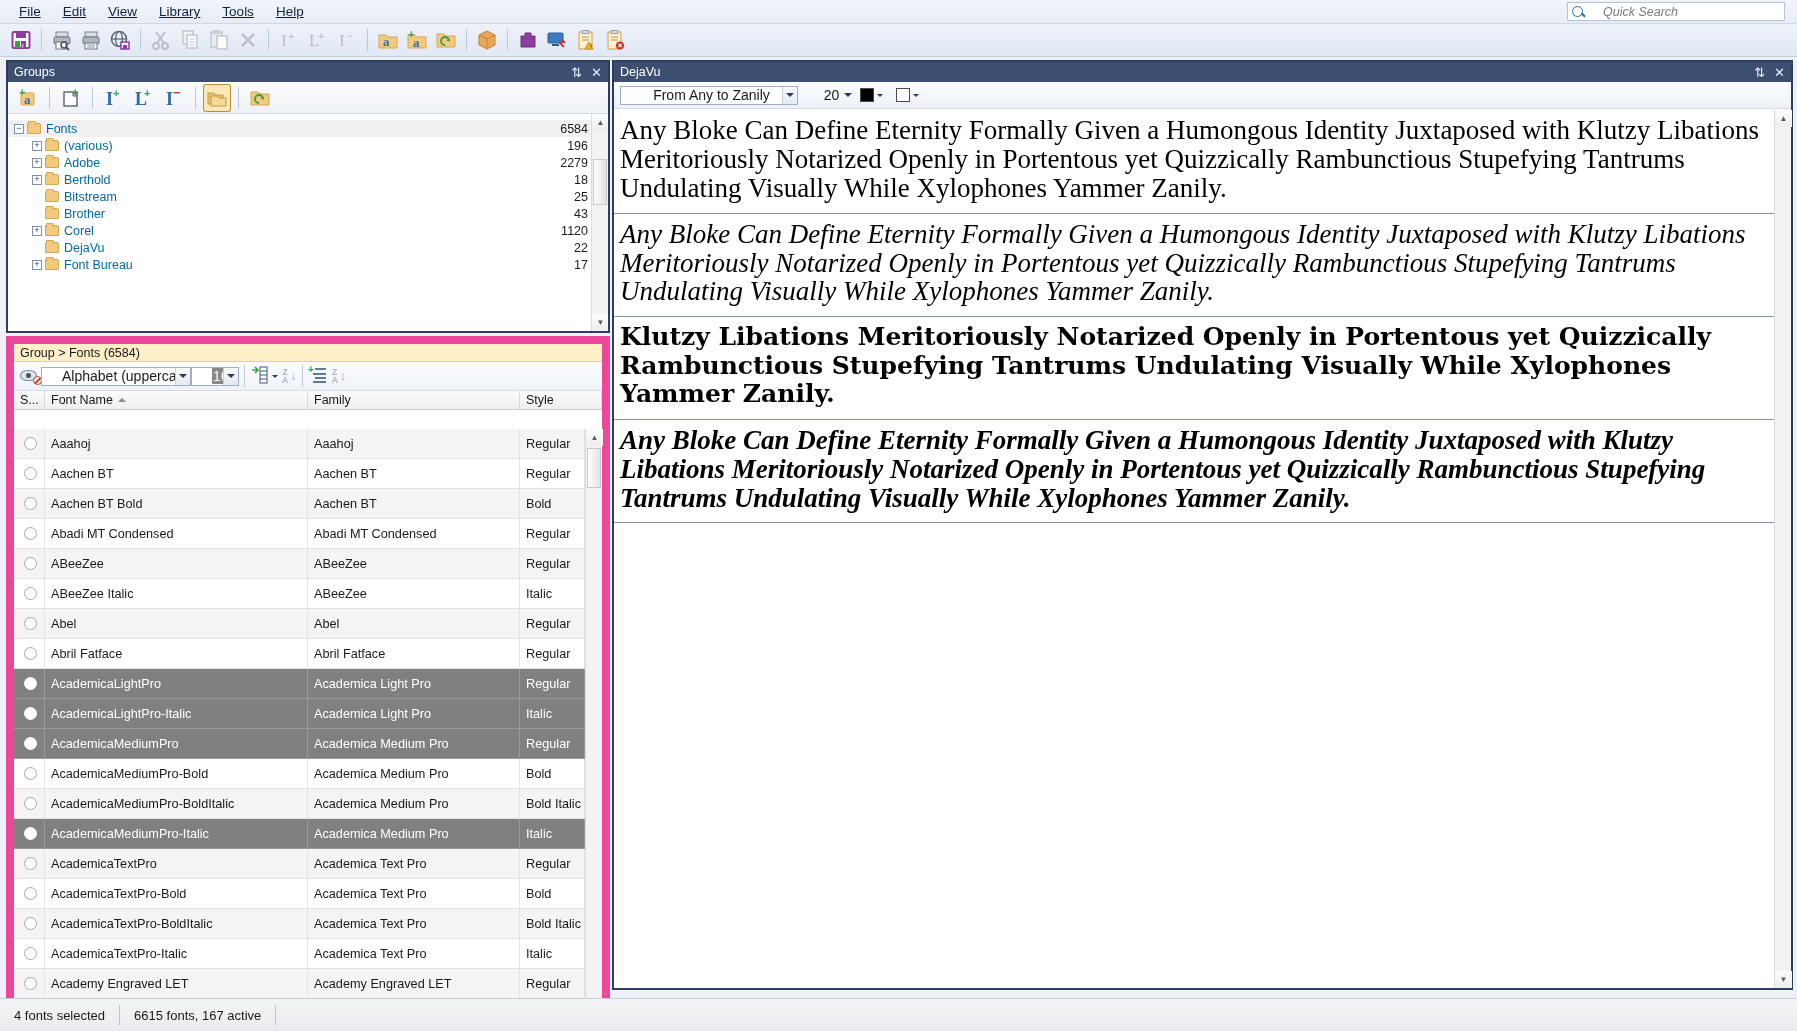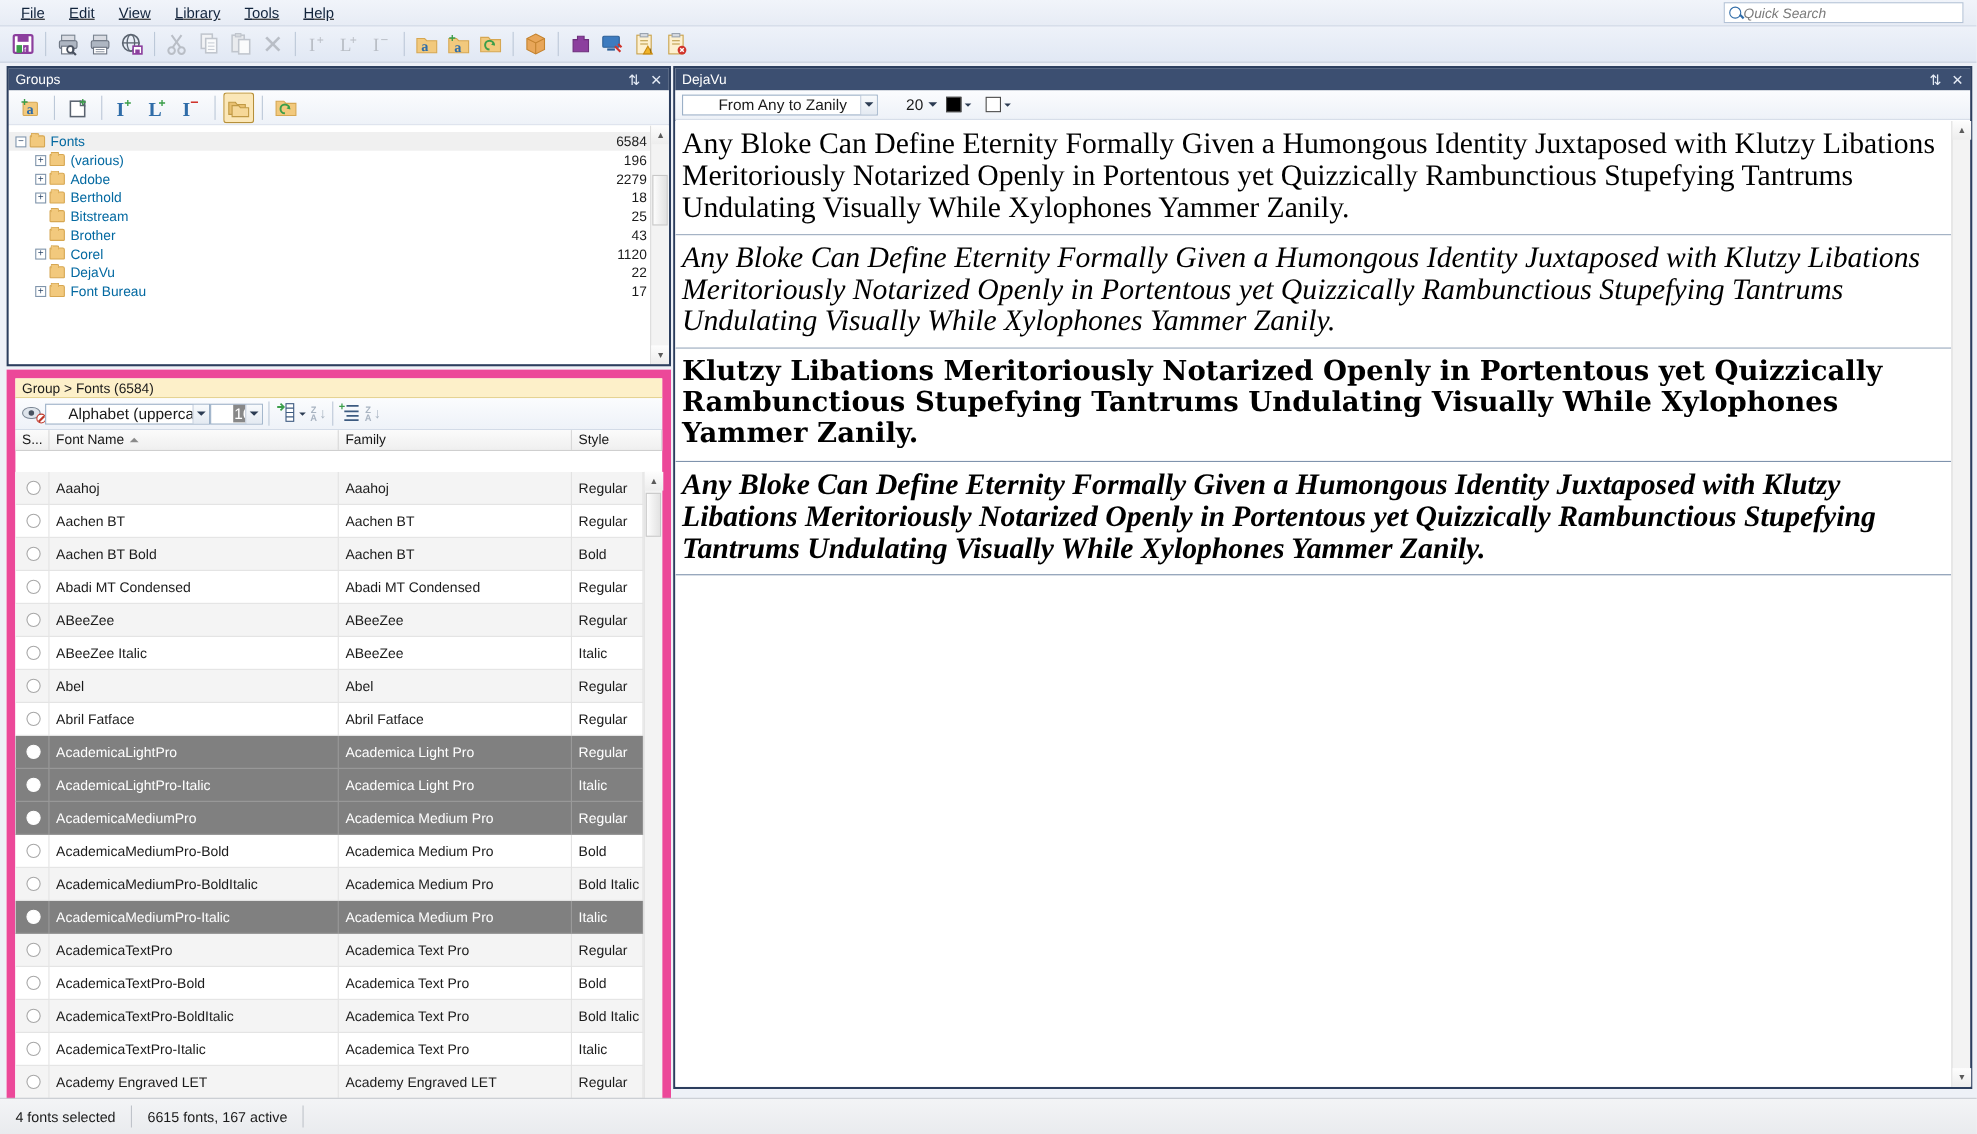--- a/index.html
+++ b/index.html
@@ -32,21 +32,21 @@
   .menu-item u { text-decoration: underline; }
 
   #quicksearch {
     position: absolute;
     right: 12px; top: 2px;
     width: 218px; height: 19px;
     background: #ffffff;
     border: 1px solid #b3c2d6;
     display: flex; align-items: center;
     padding-left: 4px;
-    gap: 2px;
+    gap: 20px;
   }
   #quicksearch .qs-text {
     font-style: italic;
     color: #7a7a7a;
     font-size: 12.5px;
   }
   .mag {
     width: 11px; height: 11px;
     border: 1.6px solid #2f6ca8;
     border-radius: 50%;

